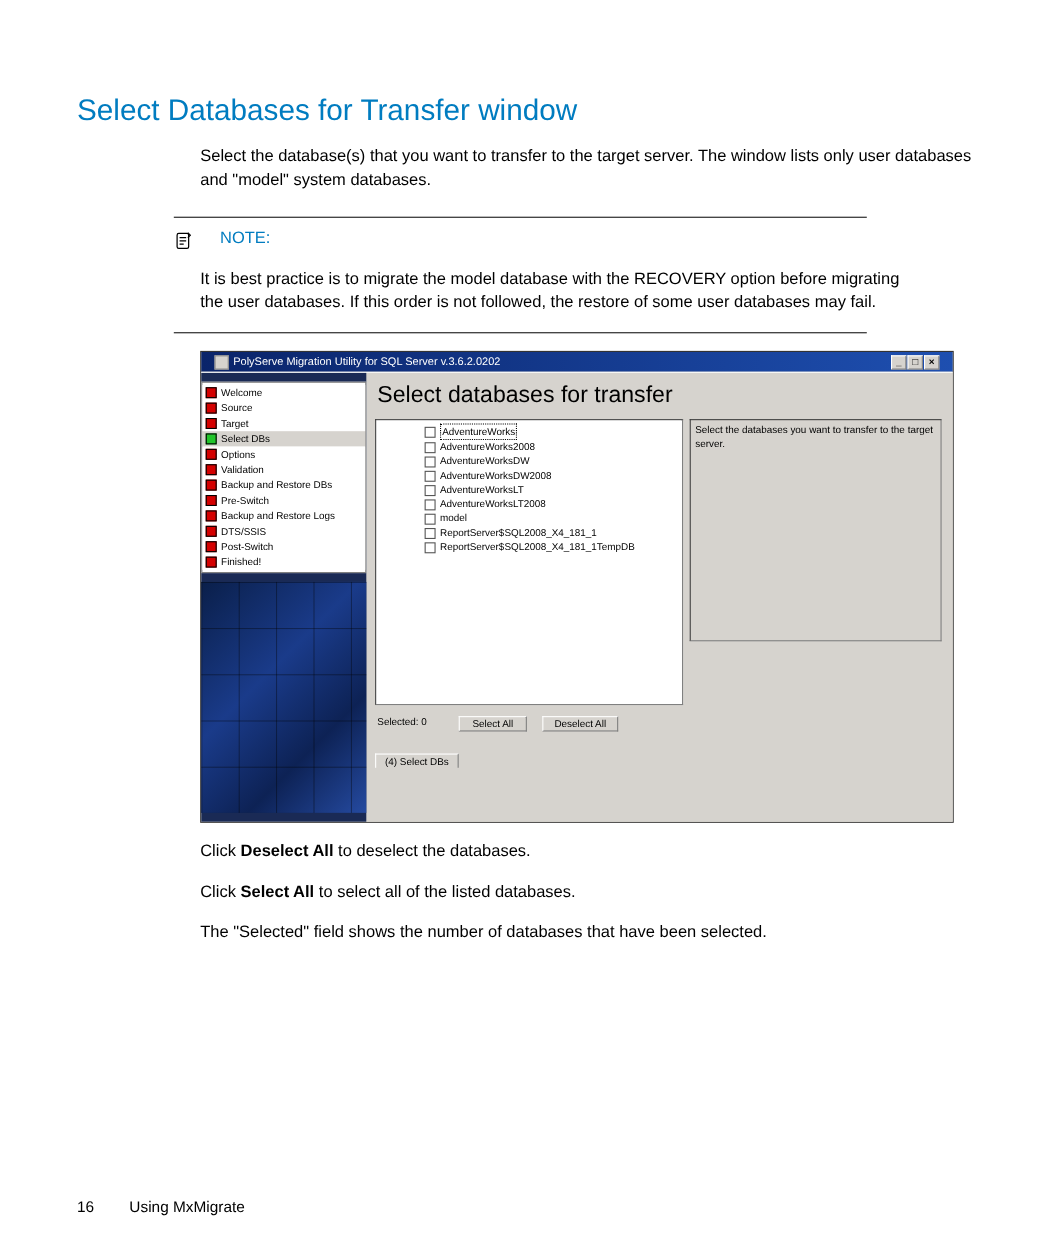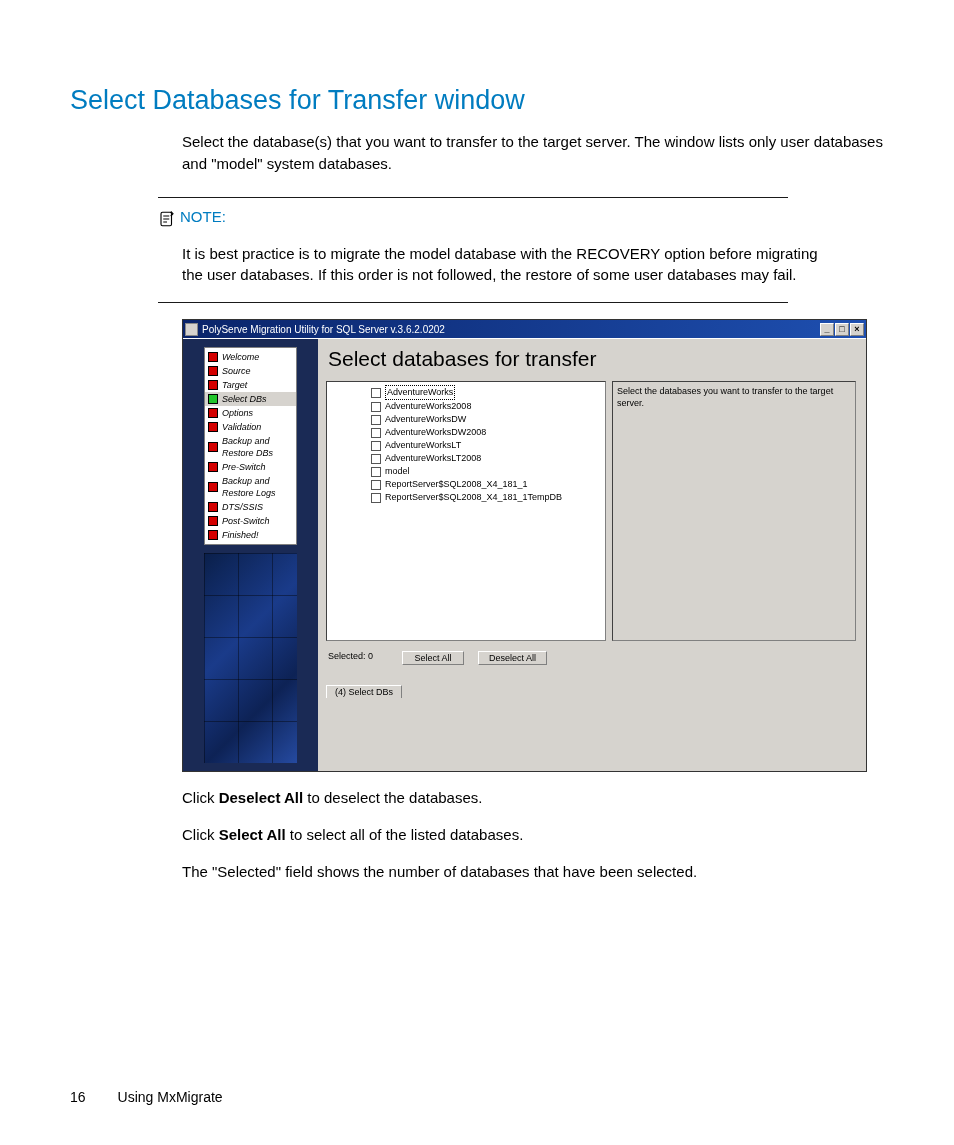--- a/index.html
+++ b/index.html
@@ -40,21 +40,21 @@
   .hr2 {
     margin: 16px 0 16px 88px;
     border: none;
     border-top: 1px solid #1a1a1a;
     width: 630px;
   }
   .note-row {
     display: flex;
     align-items: flex-start;
     margin-left: 88px;
-    gap: 4px;
+    gap: 24px;
     margin-bottom: 8px;
   }
   .note-icon {
     width: 18px; height: 18px;
     flex: 0 0 18px;
     margin-top: 2px;
   }
   .note-label {
     color: #007cc0;
     font-size: 15px;
@@ -75,21 +75,21 @@
     font-family: Tahoma, Arial, sans-serif;
     font-size: 10px;
     color: #000;
   }
   .titlebar {
     background: linear-gradient(to right, #0a246a, #1e4fb0);
     color: #fff;
     display: flex;
     align-items: center;
     height: 18px;
-    padding: 0 2px;
+    padding: 0 12px;
     font-size: 10px;
   }
   .title-icon {
     width: 13px; height: 13px;
     background: #d6d3ce;
     margin-right: 4px;
     display:inline-block;
     border:1px solid #888;
   }
   .titlebar-spacer { flex: 1; }
@@ -105,25 +105,24 @@
     color:#000;
     font-family: Arial;
     font-weight: bold;
   }
   .app-body {
     display: flex;
     background: #d6d3ce;
     border-top: 1px solid #fff;
   }
   .sidebar {
-    width: 135px;
+    width: 150px;
     background: #1a2a55;
-    padding: 8px 21px;
+    padding: 8px 0;
     position: relative;
-    font-style: italic;
   }
   .sidebar-inner {
     background: #fff;
     border: 1px solid #808080;
     padding: 2px 0;
   }
   .step {
     display: flex;
     align-items: center;
     padding: 1px 3px;
@@ -188,21 +187,21 @@
     border: 1px solid #555;
     background: #fff;
     flex: 0 0 10px;
   }
   .db-item.first .db-label{
     border: 1px dotted #000;
     padding: 0 1px;
   }
   .infopane {
     flex: 1;
-    height: 260px;
+    height: 202px;
     background: #d6d3ce;
     border: 1px solid #808080;
     border-top-color:#404040; border-left-color:#404040;
     padding: 3px 4px;
     font-size: 9px;
     line-height: 12px;
   }
   .controls {
     display: flex;
     align-items: flex-start;

